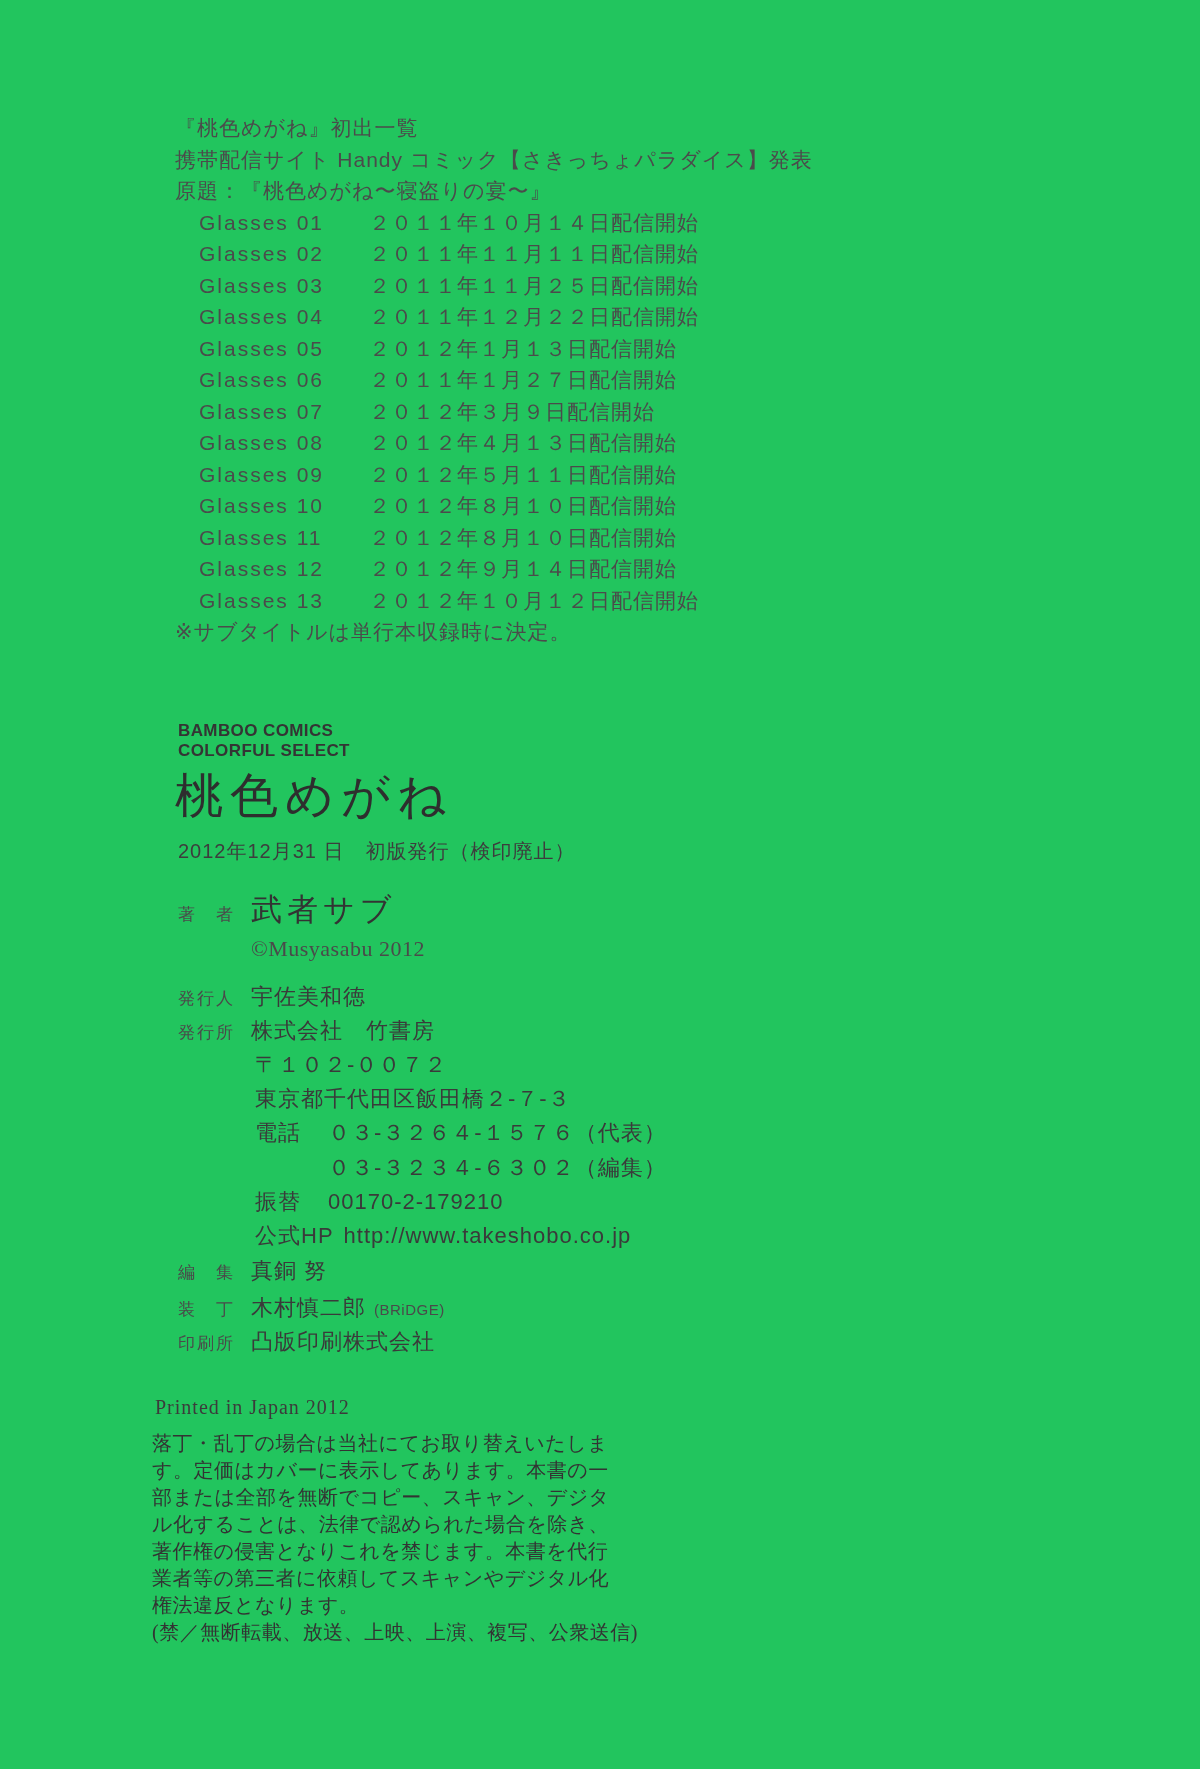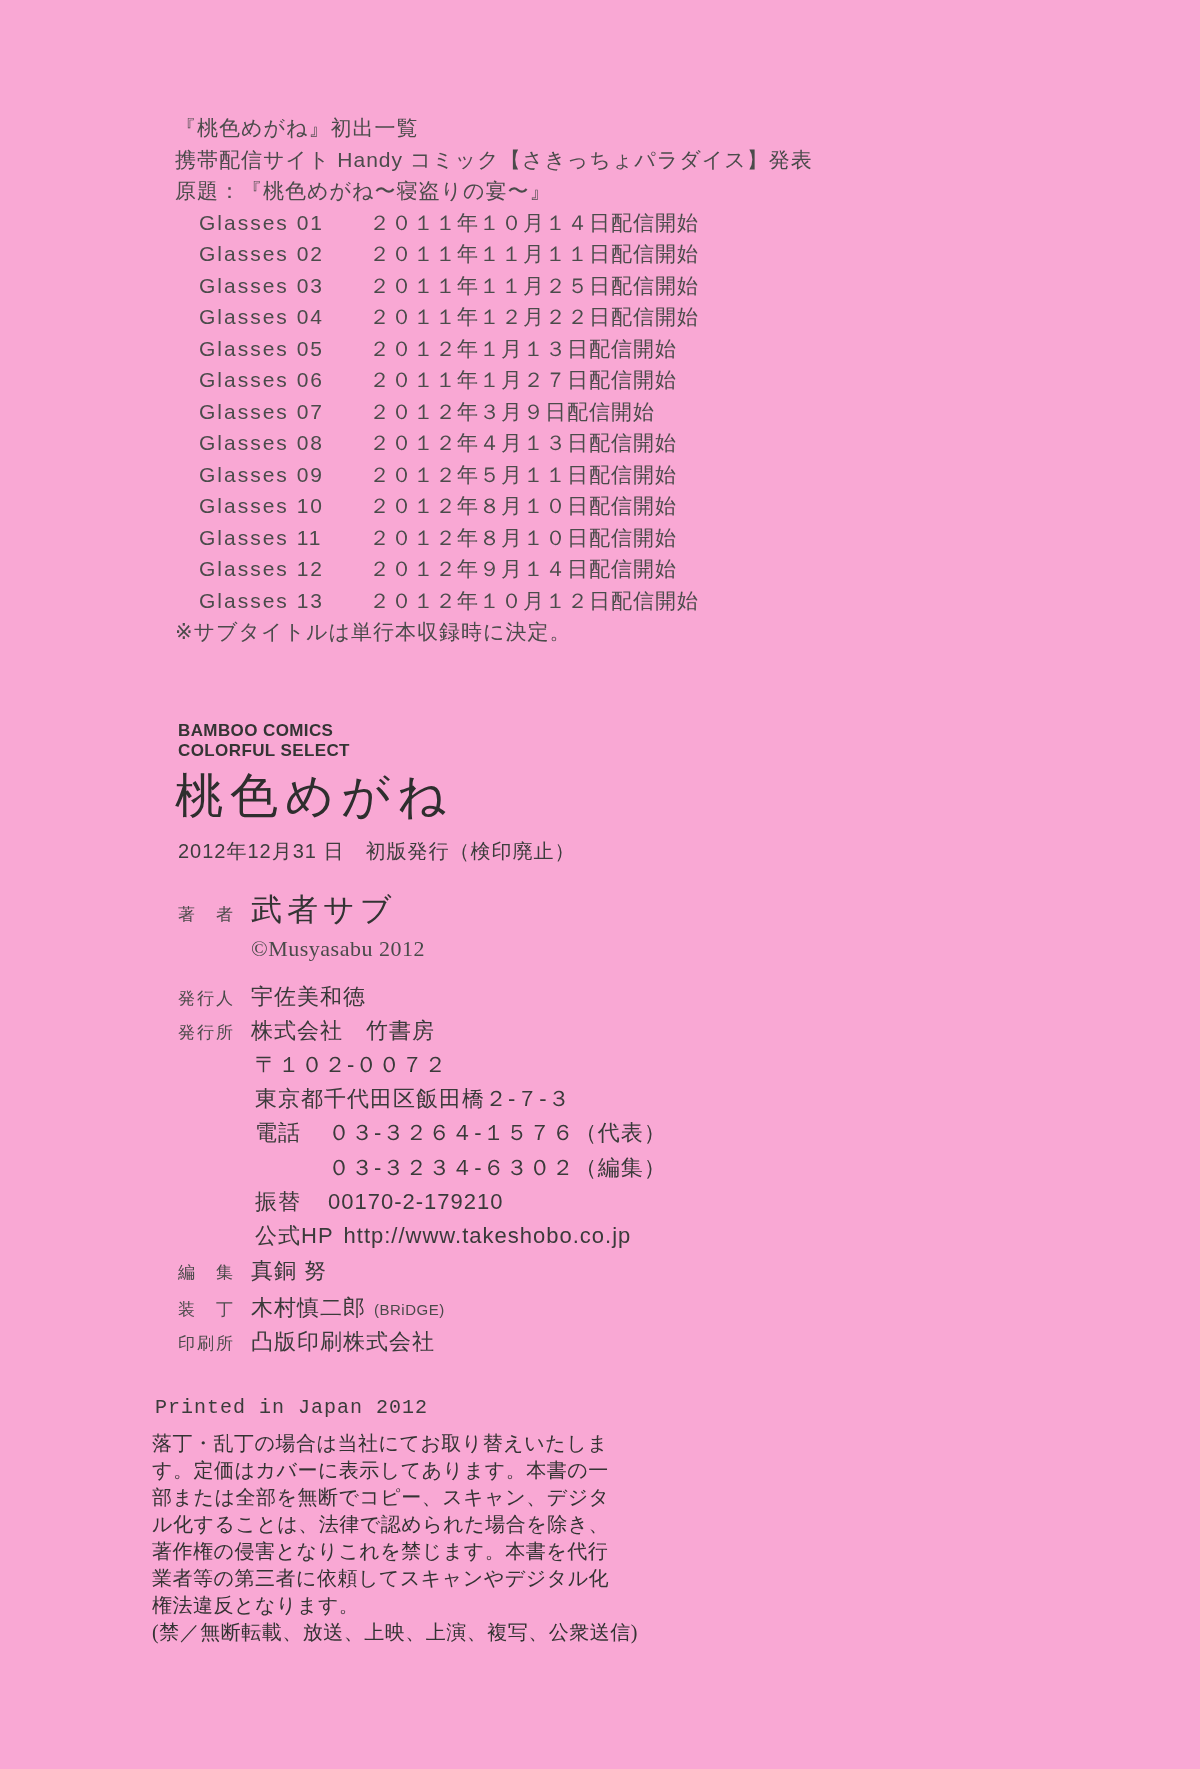--- a/index.html
+++ b/index.html
@@ -1,20 +1,20 @@
 <!DOCTYPE html>
 <html><head>
 <meta charset="utf-8">
 <style>
   html, body { margin: 0; padding: 0; background: #ffffff; }
   .page {
     position: relative;
     width: 1200px;
     height: 1769px;
-    background: #f9a8d4;
+    background: #22c55e;
     overflow: hidden;
     font-family: "Liberation Sans", "DejaVu Sans", sans-serif;
     color: #3d3d3d;
   }
 
   
   .serialization {
     position: absolute;
     left: 175px;
     top: 112px;
@@ -113,21 +113,21 @@
     color: #4a4a4a;
     margin-left: 8px;
     letter-spacing: 0.5px;
   }
 
   
   .printed {
     position: absolute;
     left: 155px;
     top: 1396px;
-    font-family: Liberation Mono, monospace;
+    font-family: Liberation Serif, serif;
     font-size: 20px;
     color: #3b3b3b;
     letter-spacing: 1px;
   }
   .legal {
     position: absolute;
     left: 152px;
     top: 1430px;
     font-family: "Liberation Serif", "DejaVu Serif", serif;
     font-size: 20px;

